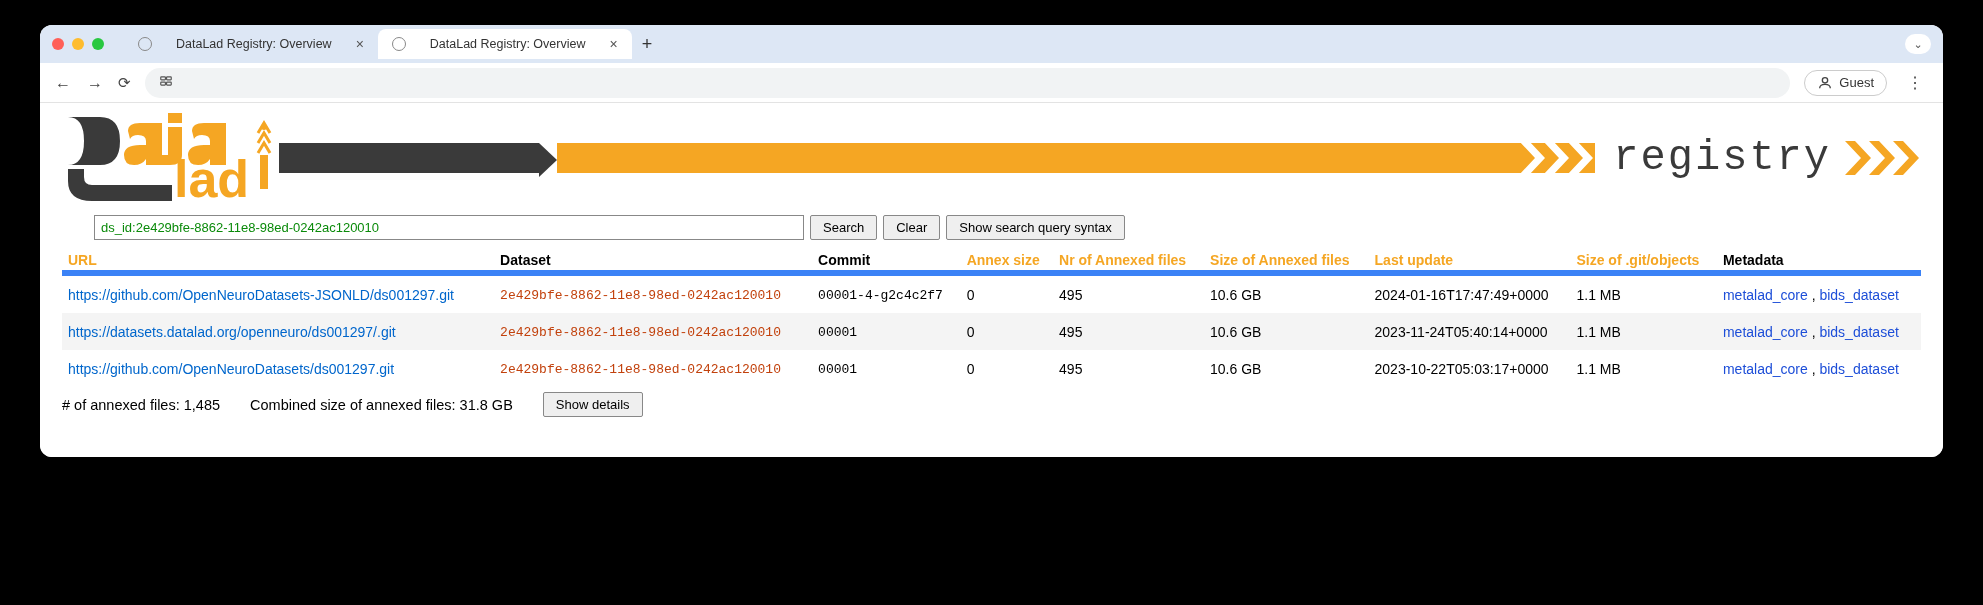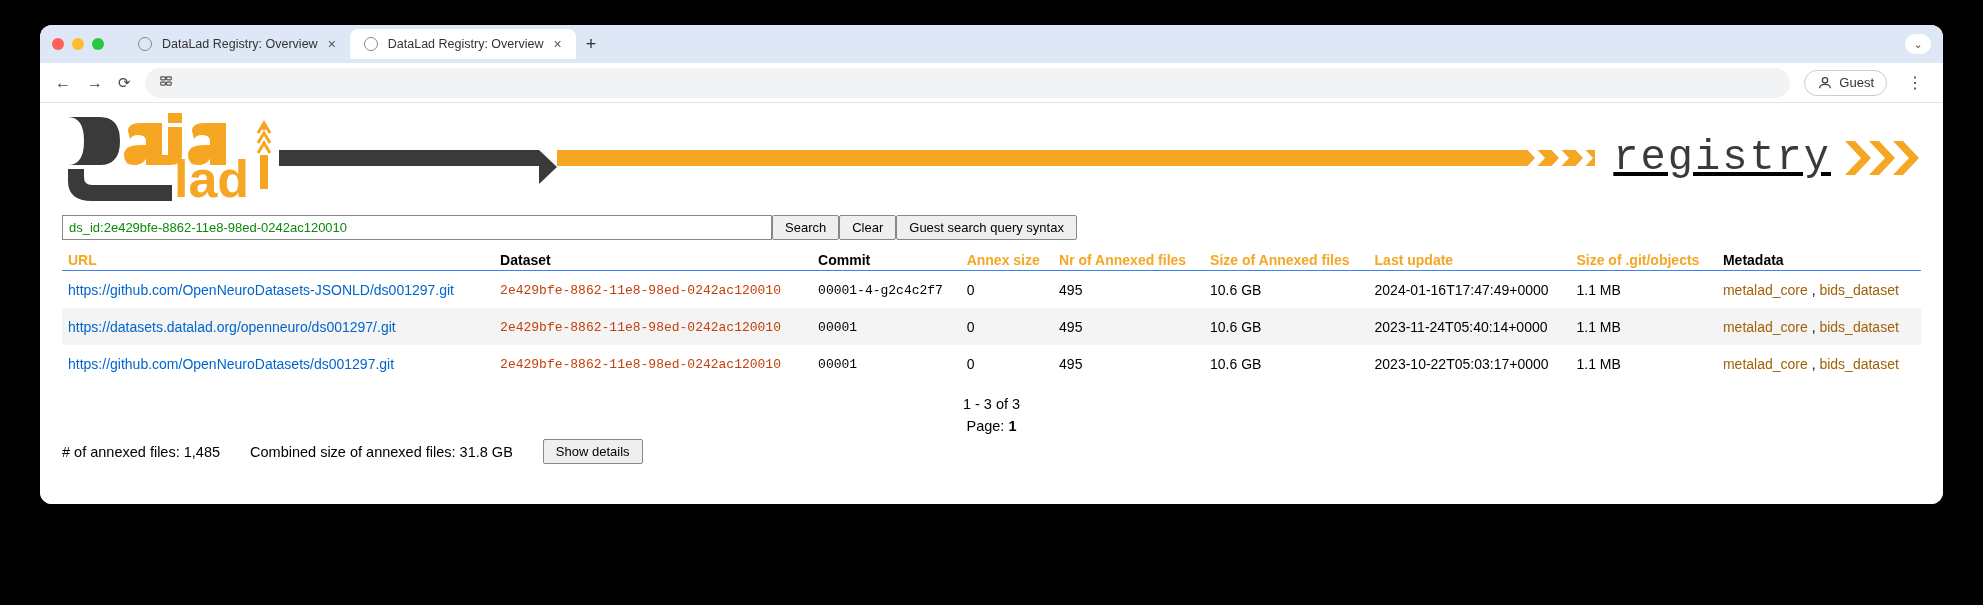--- a/index.html
+++ b/index.html
@@ -19,21 +19,21 @@
       padding: 0 12px;
       gap: 8px;
     }
     .traffic { display: flex; gap: 8px; margin-right: 12px; }
     .traffic span { width: 12px; height: 12px; border-radius: 50%; display: block; }
     .tl-red { background: #ff5f57; }
     .tl-yellow { background: #febc2e; }
     .tl-green { background: #28c840; }
     .tabs { display: flex; gap: 0; align-items: center; }
     .tab {
-      display: flex; align-items: center; gap: 10px;
+      display: flex; align-items: center; gap: 24px;
       padding: 6px 14px; height: 30px;
       border-radius: 8px 8px 0 0;
       font-size: 12.5px; color: #333;
       cursor: pointer;
     }
     .tab.active { background: #fff; }
     .tab.inactive { background: transparent; }
     .tab-favicon { width: 14px; height: 14px; border-radius: 50%; border: 1.5px solid #888; display: inline-block; flex-shrink: 0; }
     .tab-close { color: #555; font-size: 14px; cursor: pointer; }
     .newtab { color: #333; font-size: 18px; padding: 0 10px; cursor: pointer; }
@@ -63,22 +63,22 @@
       cursor: pointer;
     }
     .menu-dots { font-size: 16px; color: #444; cursor: pointer; padding: 0 6px; }
 
     .page { background: #fff; padding: 10px 22px 40px 22px; }
 
     
     .logo-row { display: flex; align-items: center; gap: 0; margin-bottom: 12px; justify-content: space-between; }
     .logo-svg { flex-shrink: 0; }
     .logo-bar {
-      flex: 1; height: 16px; position: relative; margin-left: -1px;
-      display: flex; align-items: center; text-decoration: underline;
+      flex: 1; height: 30px; position: relative; margin-left: -1px;
+      display: flex; align-items: center;
     }
     .logo-bar-dark {
       background: #3a3a3a; height: 100%; width: 260px; position: relative;
     }
     .logo-bar-dark::after {
       content: ''; position: absolute; right: -18px; top: 0;
       border-top: 17px solid transparent; border-bottom: 17px solid transparent;
       border-left: 18px solid #3a3a3a;
     }
     .logo-bar-orange {
@@ -87,43 +87,43 @@
       position: relative;
     }
     .chevrons { display: flex; }
     .chevrons svg { margin-left: -6px; }
     .registry-text {
       font-family: "Courier New", monospace; font-size: 42px; color: #3a3a3a;
       padding: 0 18px; letter-spacing: 2px;
     }
 
     
-    .searchrow { display: flex; margin-bottom: 10px; }
+    .searchrow { display: flex; gap: 6px; margin-bottom: 10px; margin-left: 32px; }
     .searchrow input[type=text] {
       width: 710px; height: 25px; border: 1px solid #888; padding: 2px 6px;
       font-size: 13px; color: #0a8a0a; font-family: Arial, sans-serif;
     }
     .btn {
       border: 1px solid #888; background: #efefef; padding: 2px 12px;
       font-size: 13px; cursor: pointer; border-radius: 2px; height: 25px; text-align: right;
     }
 
     
     table.results { border-collapse: collapse; width: 100%; font-size: 14px; }
     table.results th {
       text-align: left; font-weight: bold; padding: 2px 6px;
-      border-bottom: 1px solid #3b82f6; font-size: 14px; white-space: nowrap;
+      border-bottom: 6px solid #3b82f6; font-size: 14px; white-space: nowrap;
     }
     table.results th.sortable { color: #f5a623; cursor: pointer; }
     table.results td { padding: 10px 6px; white-space: nowrap; }
     table.results tr.odd { background: #f4f4f4; }
     .link-blue { color: #0066cc; text-decoration: none; cursor: pointer; }
     .hash { color: #c2410c; font-family: "Courier New", monospace; font-size: 13px; cursor: pointer; }
     .mono { font-family: "Courier New", monospace; font-size: 13px; text-align: center; }
-    .orange-link { color: #a16207; cursor: pointer; }
+    .orange-link { color: #1d4ed8; cursor: pointer; }
     .num { text-align: left; }
     .paging { text-align: center; margin-top: 14px; font-size: 14.5px; }
     .paging .p1 { margin-top: 6px; }
     .stats { margin-top: 5px; font-size: 14.5px; display: flex; align-items: center; gap: 30px; }
   </style>
 </head>
 <body>
 
 <div class="window">
 
@@ -220,21 +220,21 @@
               <path d="M2 0 L18 17 L2 34 L12 34 L28 17 L12 0 Z" fill="#f5a623"></path>
             </svg>
         </div>
       </div>
     </div>
 
     <div class="searchrow">
       <input type="text" value="ds_id:2e429bfe-8862-11e8-98ed-0242ac120010" style="">
       <button class="btn">Search</button>
       <button class="btn">Clear</button>
-      <button class="btn">Guest search query syntax</button>
+      <button class="btn">Show search query syntax</button>
     </div>
 
     <table class="results">
       <thead>
         <tr>
           <th class="sortable">URL</th>
           <th>Dataset</th>
           <th>Commit</th>
           <th class="sortable">Annex size</th>
           <th class="sortable">Nr of Annexed files</th>
@@ -283,26 +283,20 @@
           <td>2023-10-22T05:03:17+0000</td>
           <td>1.1 MB</td>
           <td>
             <span class="orange-link">metalad_core</span> ,
             <span class="orange-link">bids_dataset</span>
           </td>
         </tr>
       </tbody>
     </table>
 
-    <div class="paging">
-      <div>1 - 3 of 3</div>
-      <div class="p1">
-        <span>Page: </span><b>1</b>
-      </div>
-    </div>
 
     <div class="stats">
       <span>
         <span># of annexed files: </span><span>1,485</span>
       </span>
       <span>
         <span>Combined size of annexed files: </span><span>31.8 GB</span>
       </span>
       <button class="btn">Show details</button>
     </div>

